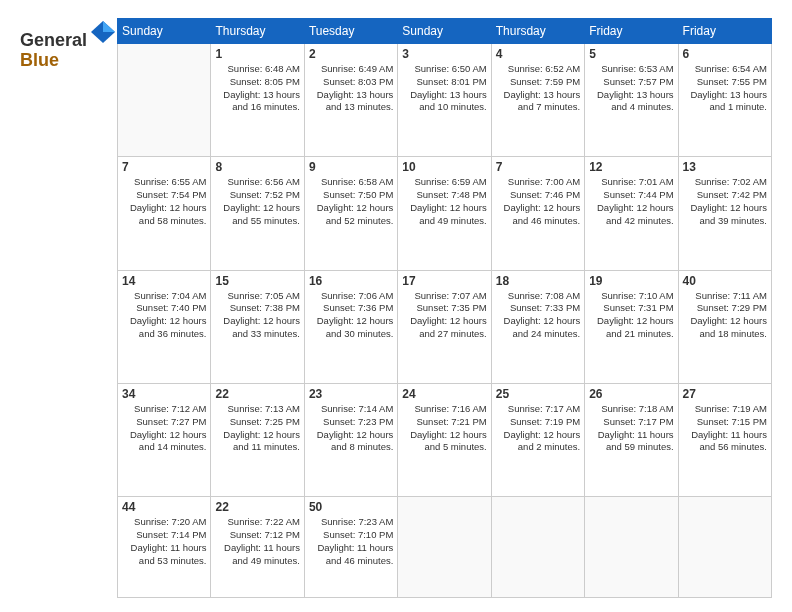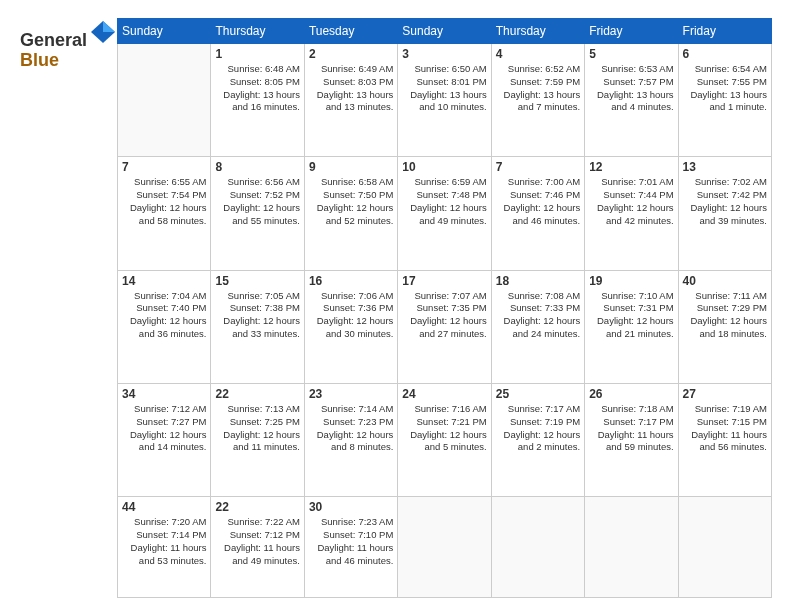--- a/index.html
+++ b/index.html
@@ -253,21 +253,21 @@
         <tr>
           <td>
             <div class="day-number">44</div>
             <div class="cell-text">Sunrise: 7:20 AM<br>Sunset: 7:14 PM<br>Daylight: 11 hours<br>and 53 minutes.</div>
           </td>
           <td>
             <div class="day-number">22</div>
             <div class="cell-text">Sunrise: 7:22 AM<br>Sunset: 7:12 PM<br>Daylight: 11 hours<br>and 49 minutes.</div>
           </td>
           <td>
-            <div class="day-number">30</div>
+            <div class="day-number">50</div>
             <div class="cell-text">Sunrise: 7:23 AM<br>Sunset: 7:10 PM<br>Daylight: 11 hours<br>and 46 minutes.</div>
           </td>
           <td class="empty-cell"></td>
           <td class="empty-cell"></td>
           <td class="empty-cell"></td>
           <td class="empty-cell"></td>
         </tr>
       </tbody>
   </table>
 </div>

